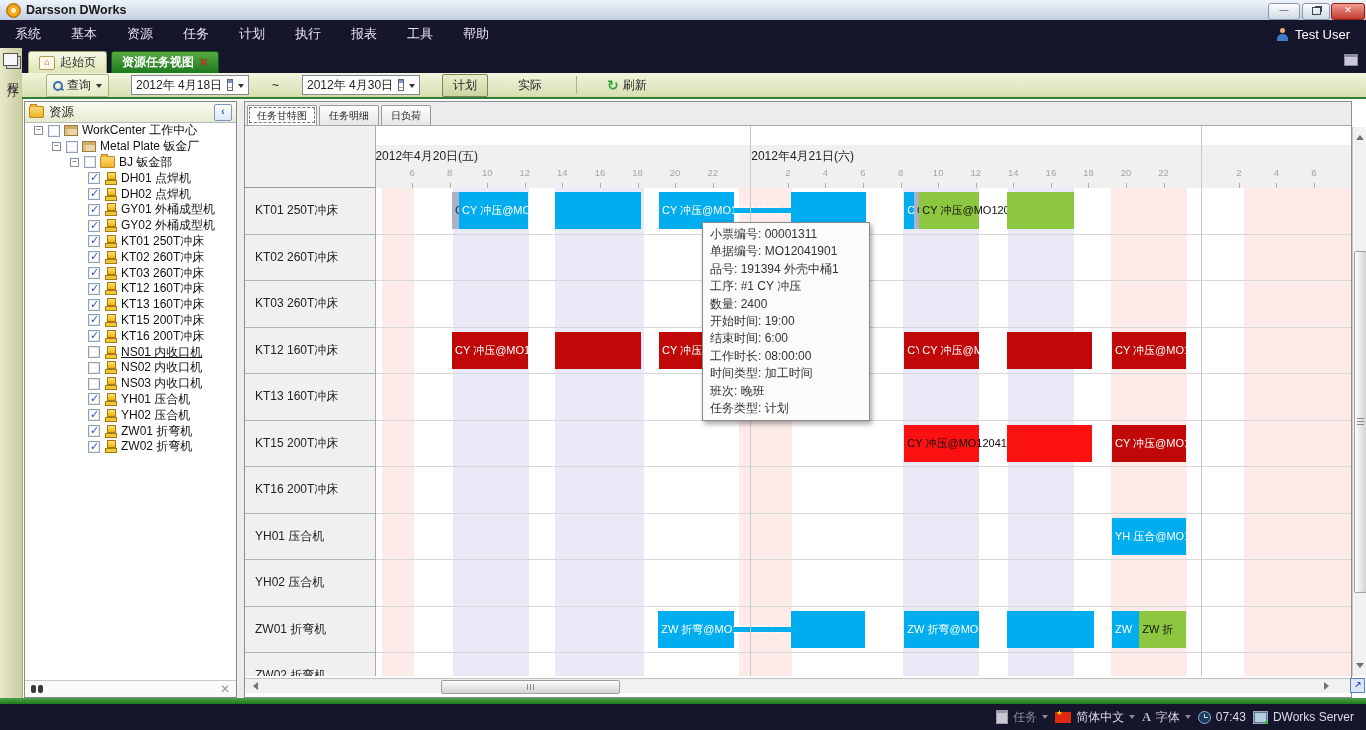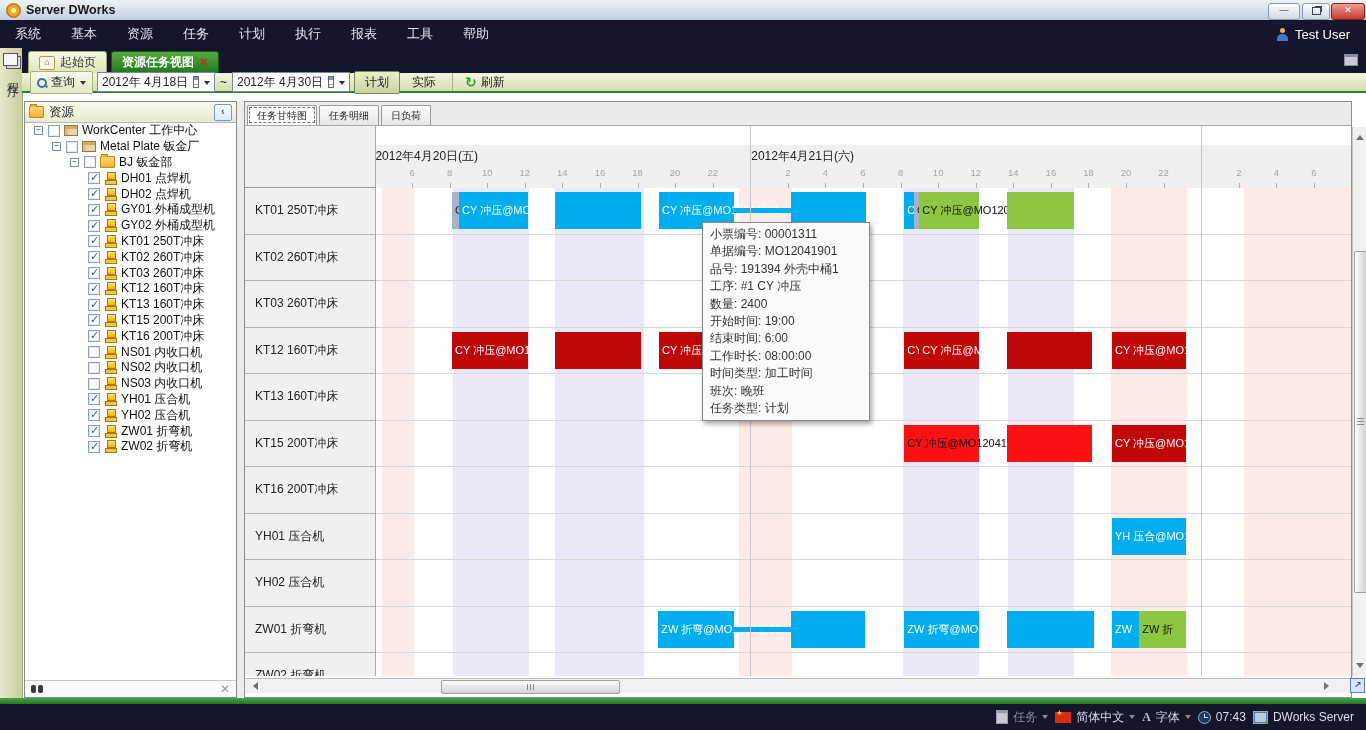--- a/index.html
+++ b/index.html
@@ -29,22 +29,22 @@
   .vlabel{position:absolute;left:4px;top:26px;writing-mode:vertical-rl;font-size:12px;color:#333;letter-spacing:1px;}
   
   .tabstrip{left:22px;top:48px;width:1344px;height:25px;background:#15152b;display:flex;align-items:flex-end;padding-left:6px;gap:4px;box-sizing:border-box;}
   .doctab{height:22px;box-sizing:border-box;border-radius:3px 3px 0 0;padding:0 10px;font-size:12px;display:flex;align-items:center;gap:5px;}
   .doctab.home{background:linear-gradient(#f7f9e6,#dde4b6);color:#333;border:1px solid #9aa66a;border-bottom:none;}
   .doctab.active{background:linear-gradient(#5aa93f,#1c7a1f);color:#fff;font-weight:bold;border:1px solid #0d5a10;border-bottom:none;}
   .tab-close{color:#ff8a80;font-weight:bold;font-size:11px;text-shadow:0 0 1px #7a0000;color:#e8372b;background:transparent;}
   .icon-home{width:14px;height:12px;background:#fdf8e8;border:1px solid #b39a58;border-radius:2px;position:relative;font-size:9px;line-height:11px;text-align:center;color:#7a4a1a;}
   .icon-winsmall{position:absolute;right:8px;top:6px;width:12px;height:10px;border:1px solid #8a8aa0;background:#c8c8d8;box-shadow:inset 0 2px 0 #8a8aa0;}
   
-  .toolbar{left:22px;top:73px;width:1344px;height:20px;box-sizing:border-box;background:linear-gradient(#f2f5de,#d5deb0);
-     border-bottom:2px solid #2e7d32;display:flex;align-items:center;gap:4px;padding-left:8px;font-size:12px;color:#222;}
+  .toolbar{left:22px;top:73px;width:1344px;height:26px;box-sizing:border-box;background:linear-gradient(#f2f5de,#d5deb0);
+     border-bottom:2px solid #2e7d32;display:flex;align-items:center;gap:22px;padding-left:24px;font-size:12px;color:#222;}
   .tb-query{display:flex;align-items:center;gap:5px;border:1px solid #a8b37e;border-radius:2px;padding:2px 6px;background:linear-gradient(#f8fae8,#e3e9c4);}
   .icon-mag{position:relative;width:9px;height:9px;}
   .icon-mag::before{content:"";position:absolute;left:0;top:0;width:6px;height:6px;border:2px solid #3a6fb0;border-radius:50%;}
   .icon-mag::after{content:"";position:absolute;left:7px;top:7px;width:4px;height:2px;background:#3a6fb0;transform:rotate(45deg);}
   .caret{width:0;height:0;border:3.5px solid transparent;border-top:4px solid #333;margin-top:4px;}
   .datefield{display:flex;align-items:center;background:#fff;border:1px solid #7e8a9a;height:20px;box-sizing:border-box;padding:0 4px;gap:5px;width:118px;}
   .datefield .val{flex:1;white-space:nowrap;font-size:12px;}
   .icon-cal{width:12px;height:12px;box-sizing:border-box;border:1px solid #667;background:
       linear-gradient(#7e93c8 0 3px,transparent 3px),
       linear-gradient(90deg,transparent 0 5px,#aab 5px 6px,transparent 6px),
@@ -143,21 +143,21 @@
   .icon-monitor{position:relative;width:13px;height:11px;border:1px solid #9aa8c0;background:#b8cce0;box-shadow:inset 0 0 0 1px #5a7898;}
   .icon-monitor::after{content:"";position:absolute;right:-1px;bottom:-1px;width:3px;height:3px;background:#35c435;}
 </style>
 </head>
 <body>
 
 <div id="app">
 
   <div class="abs titlebar">
     <span class="icon-gear"></span>
-    <span class="title-text">Server DWorks</span>
+    <span class="title-text">Darsson DWorks</span>
     <div class="winbtn min">—</div>
     <div class="winbtn res"><span class="glyph-restore"></span></div>
     <div class="winbtn close">✕</div>
   </div>
 
   <div class="abs menubar">
     <div id="menu-items" style="display:flex">
         <div class="menu-item">系统</div>
         <div class="menu-item">基本</div>
         <div class="menu-item">资源</div>
@@ -290,21 +290,21 @@
         <div class="tnode" style="padding-left: 63px;">
           <div class="cb on"></div>
           <div class="ticon icon-machine"></div>
           <div>KT15 200T冲床</div>
         </div>
         <div class="tnode" style="padding-left: 63px;">
           <div class="cb on"></div>
           <div class="ticon icon-machine"></div>
           <div>KT16 200T冲床</div>
         </div>
-        <div class="tnode" style="padding-left: 63px;">
+        <div class="tnode" style="padding-left: 63px; text-decoration: underline;">
           <div class="cb"></div>
           <div class="ticon icon-machine"></div>
           <div>NS01 内收口机</div>
         </div>
         <div class="tnode" style="padding-left: 63px;">
           <div class="cb"></div>
           <div class="ticon icon-machine"></div>
           <div>NS02 内收口机</div>
         </div>
         <div class="tnode" style="padding-left: 63px;">

